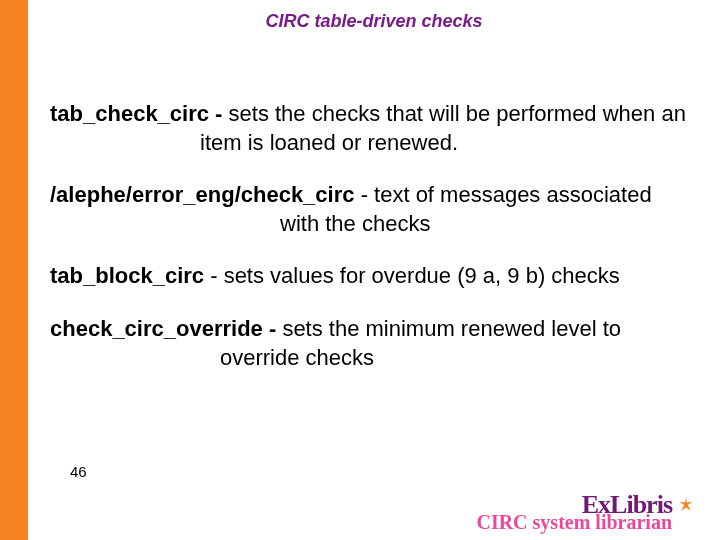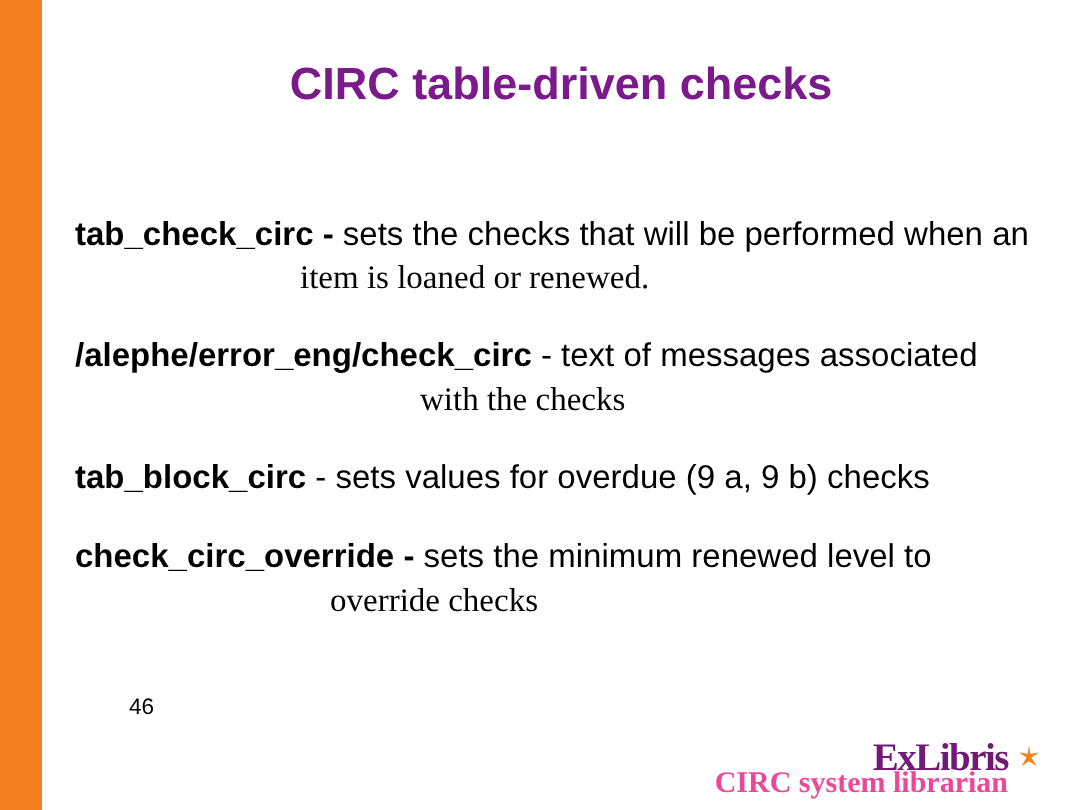--- a/index.html
+++ b/index.html
@@ -6,40 +6,41 @@
   html, body { width: 720px; height: 540px; font-family: Arial, Helvetica, sans-serif; background: #fff; }
   .slide {
     position: relative;
     width: 720px;
     height: 540px;
     background: #fff;
     border-left: 28px solid #f58220;
   }
   .title {
     text-align: center;
-    font-size: 30px;
+    font-size: 18px;
     font-weight: bold;
     color: #7a1a8b;
-    padding-top: 40px;
+    padding-top: 11px;
     padding-bottom: 28px;
+    font-style: italic;
   }
   .body {
     padding: 40px 30px 0 22px;
     font-size: 22px;
     color: #000;
     line-height: 1.3;
   }
   .entry { margin-bottom: 24px; }
   .entry .label { font-weight: bold; }
-  .entry .cont { display: block; padding-left: 150px; font-family: Liberation Serif, serif; }
+  .entry .cont { display: block; padding-left: 150px; }
   .entry.e2 .cont { padding-left: 230px; }
   .entry.e4 .cont { padding-left: 170px; }
   .page-number {
     position: absolute;
-    left: 58px;
+    left: 42px;
     bottom: 60px;
     font-size: 15px;
     color: #000;
   }
   .footer-text {
     position: absolute;
     right: 48px;
     bottom: 6px;
     font-size: 20px;
     font-family: "Times New Roman", Times, serif;

